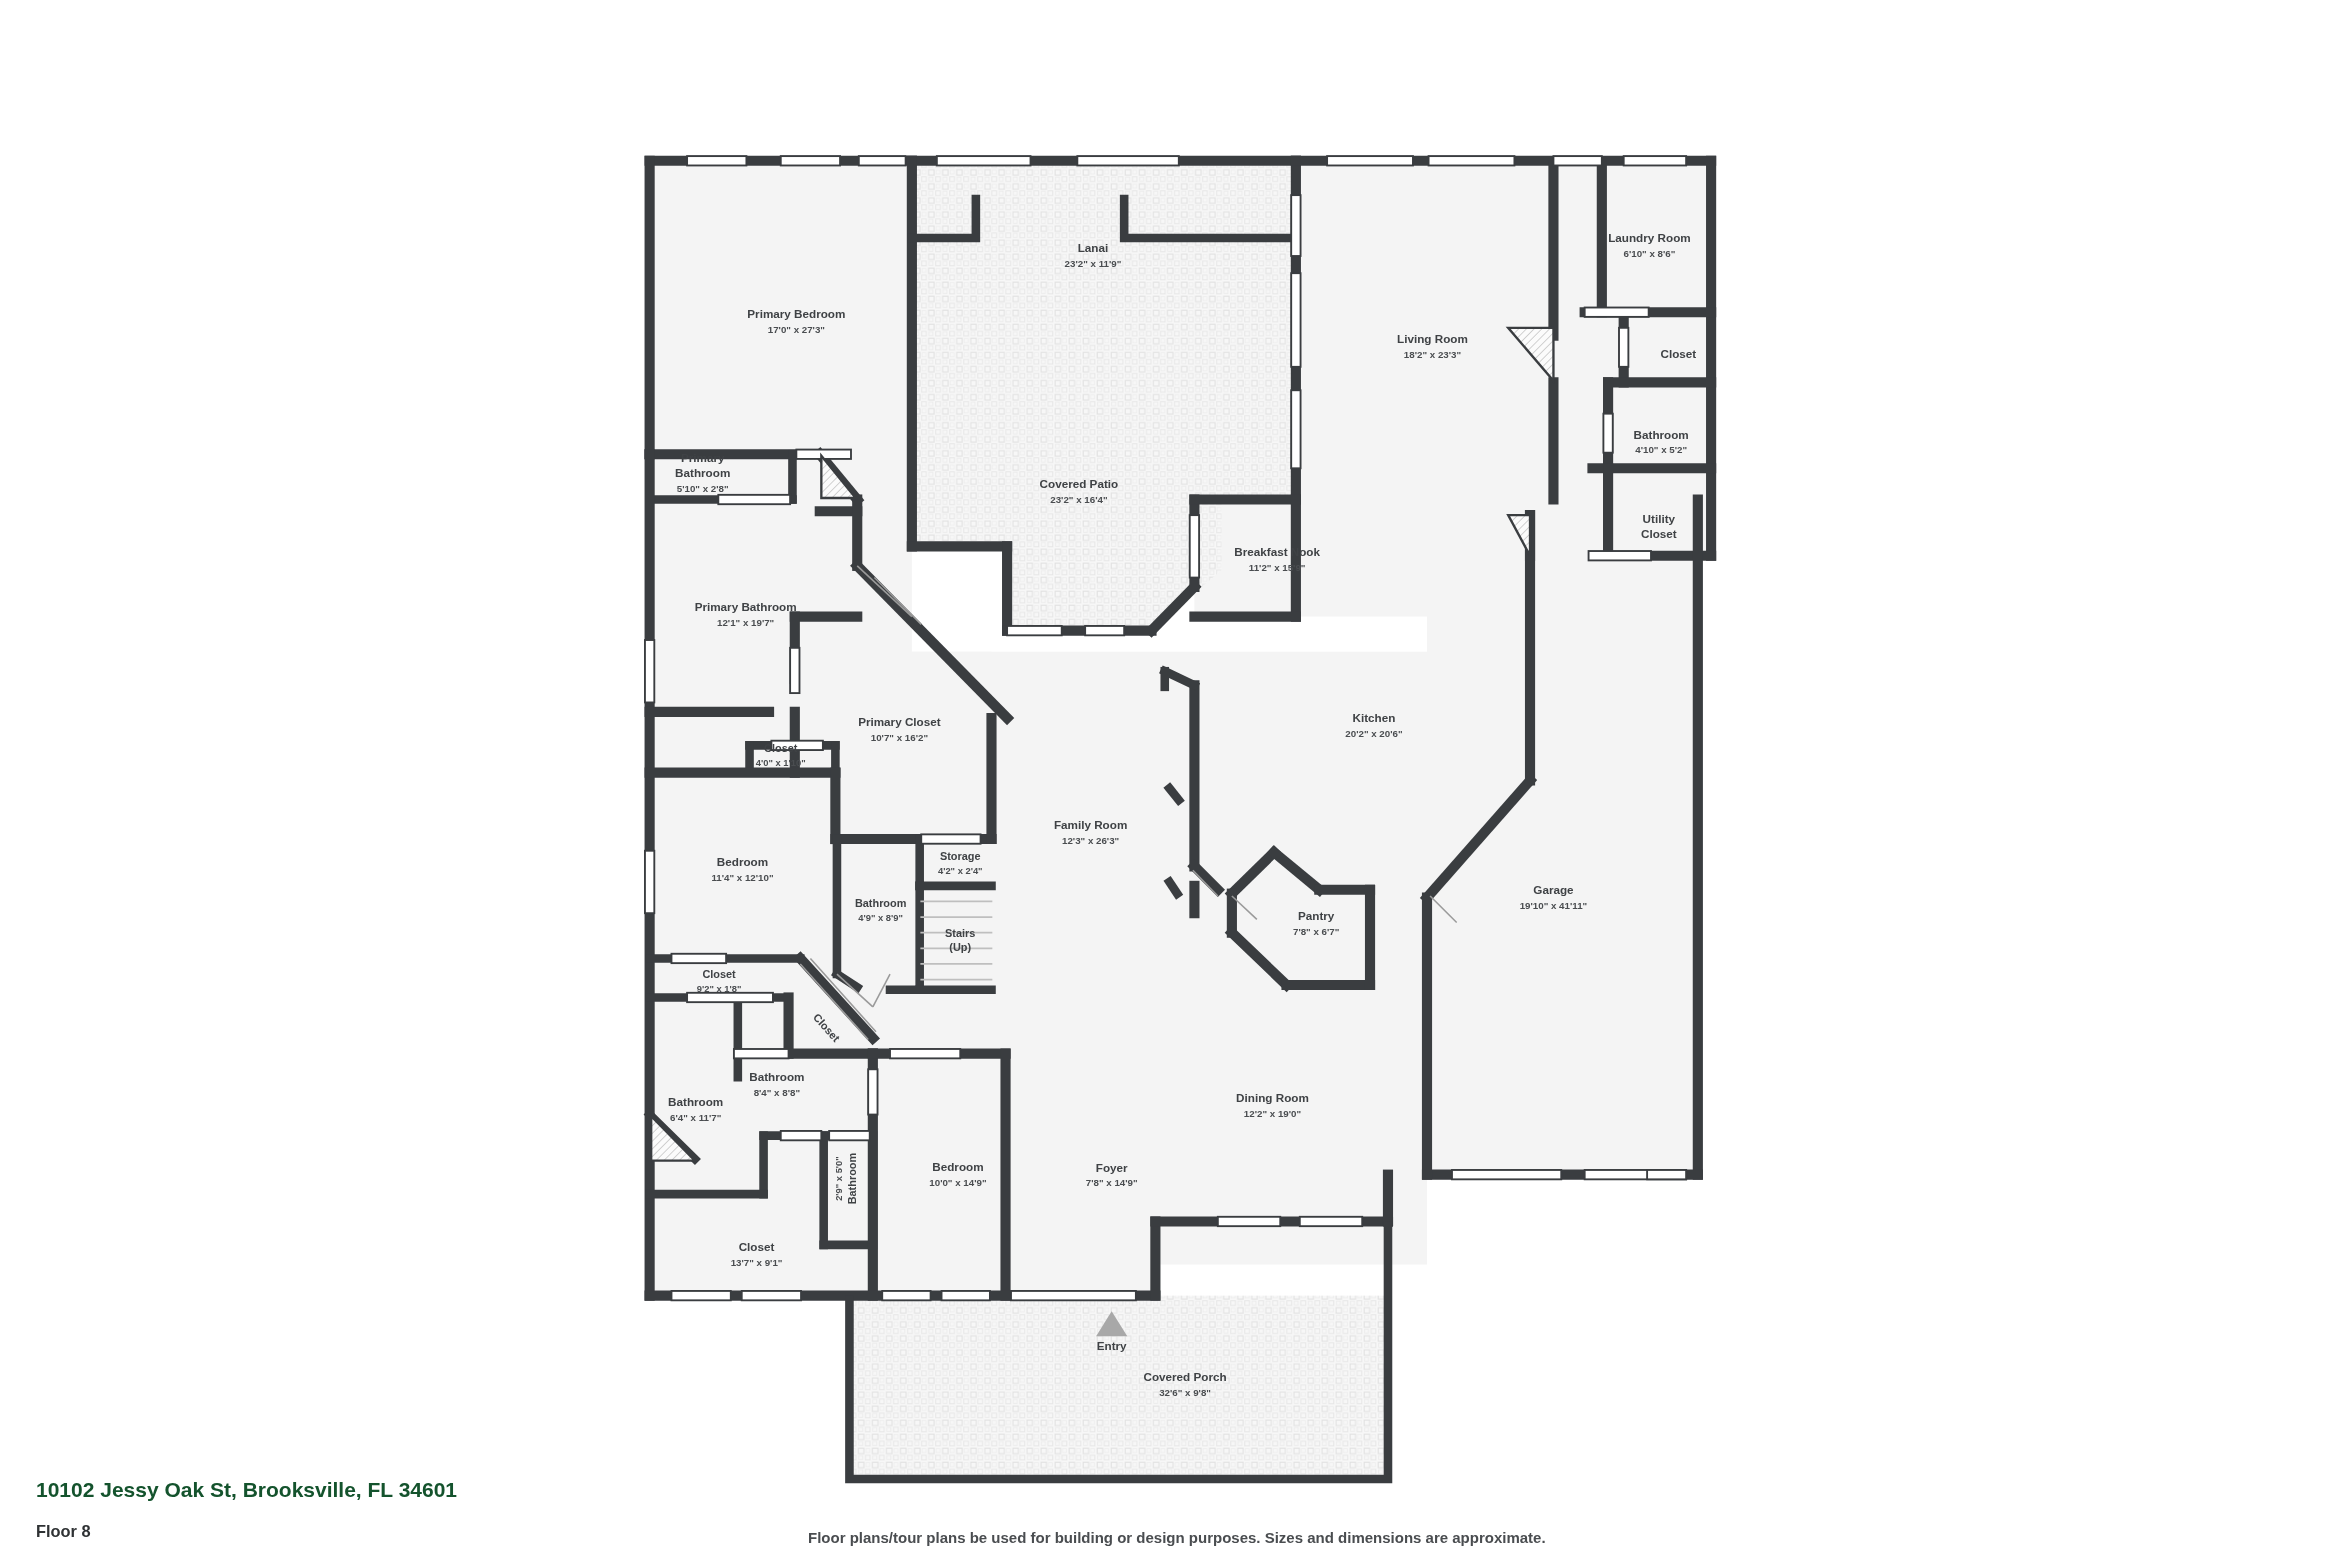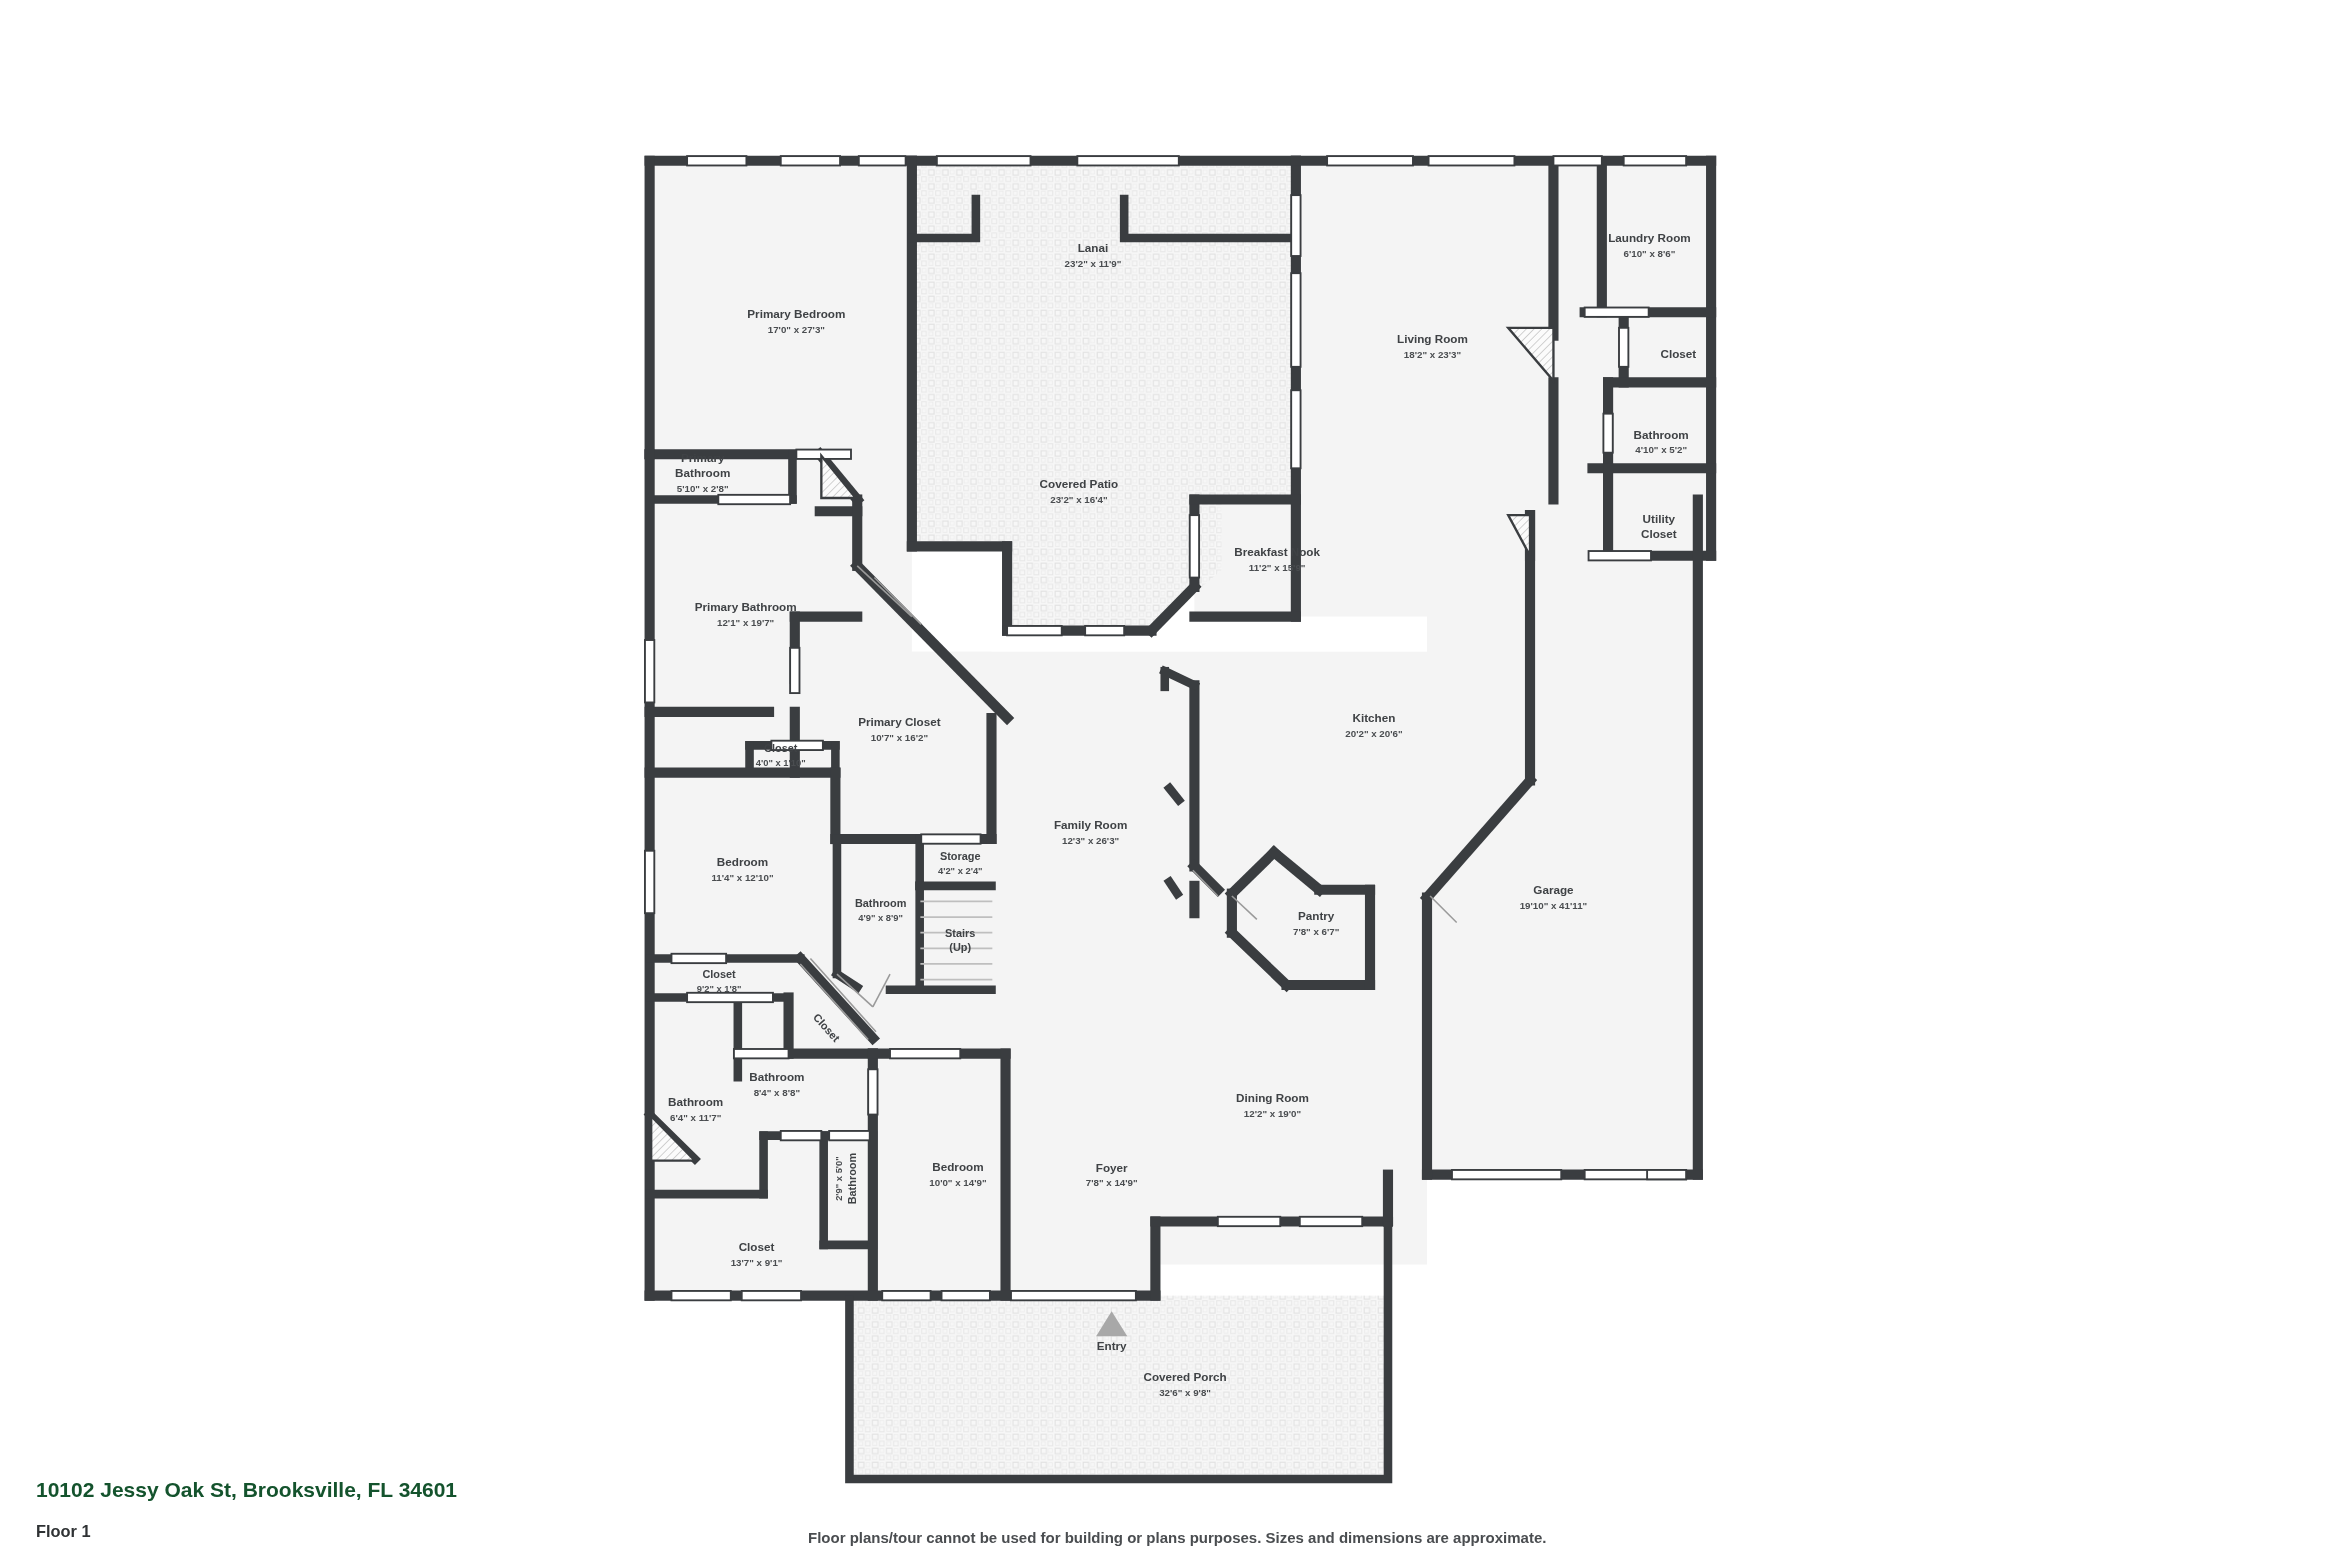--- a/index.html
+++ b/index.html
@@ -408,17 +408,17 @@
       <text class="room-dim" text-anchor="middle" x="969" y="1622" font-size="12.5">13'7" x 9'1"</text>
 
       <text class="room-name" text-anchor="middle" x="1424" y="1730" font-size="15">Entry</text>
 
       <text class="room-name" text-anchor="middle" x="1518" y="1770" font-size="15">Covered Porch</text>
       <text class="room-dim" text-anchor="middle" x="1518" y="1789" font-size="12.5">32'6" x 9'8"</text>
     </g>
   </svg>
 
   <div id="footer-address">10102 Jessy Oak St, Brooksville, FL 34601</div>
-  <div id="footer-floor">Floor 1</div>
-  <div id="footer-disclaimer">Floor plans/tour cannot be used for building or plans purposes. Sizes and dimensions are approximate.</div>
+  <div id="footer-floor">Floor 8</div>
+  <div id="footer-disclaimer">Floor plans/tour plans be used for building or design purposes. Sizes and dimensions are approximate.</div>
 
 </div>
 
 
 </body></html>

